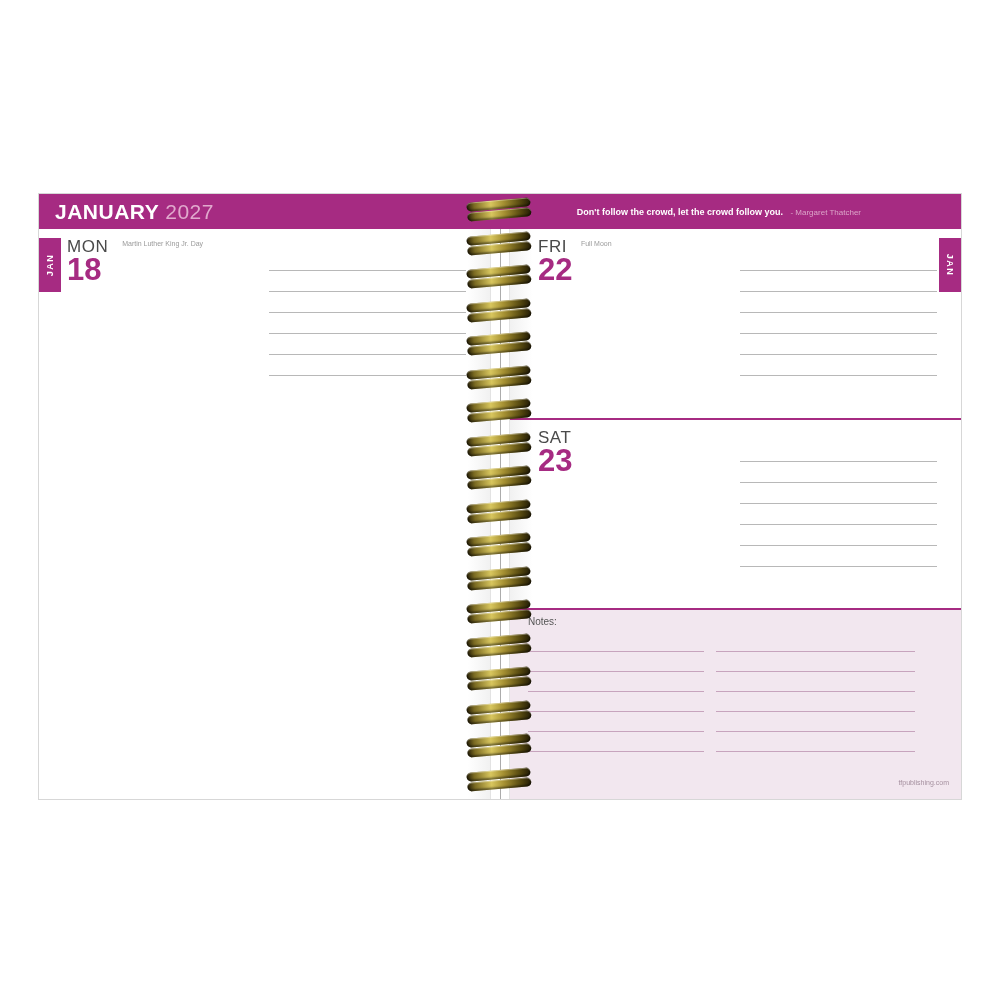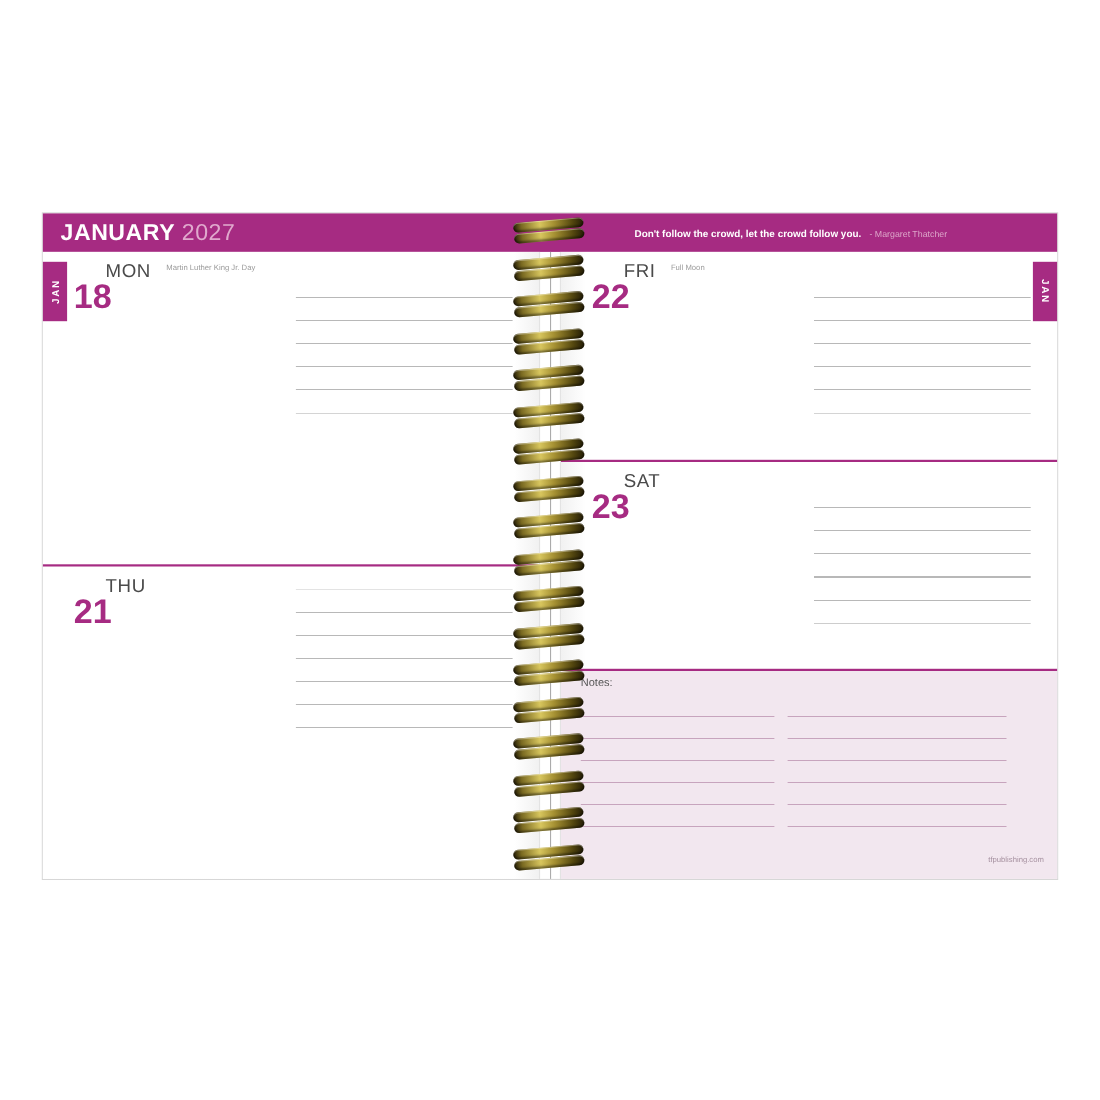--- a/index.html
+++ b/index.html
@@ -23,21 +23,21 @@
   .pages { position:absolute; top:35px; left:0; right:0; bottom:0; display:flex; }
   .page { width:452px; display:flex; flex-direction:column; }
   .page.left  { background:linear-gradient(to right,#fff 95%, #f1f1f1 100%); border-right:1px solid #e3e3e3; }
   .page.right { background:linear-gradient(to left,#fff 95%, #f1f1f1 100%); border-left:1px solid #e3e3e3; }
   .spine { width:18px; position:relative; }
   .crease { position:absolute; left:9px; top:0; bottom:0; width:1px; background:#ababab; }
 
   .row { position:relative; flex:1; }
   .row + .row { border-top:2px solid var(--accent); }
 
-  .day-head { position:absolute; top:8px; left:28px; display:flex; align-items:flex-start;margin-left:29px; }
+  .day-head { position:absolute; top:8px; left:28px; display:flex; align-items:flex-start; }
   .day-name { font-size:17px; color:#4a4a4a; letter-spacing:.5px; }
   .day-note { font-size:7px; color:#9a9a9a; margin-left:14px; margin-top:3px; }
   .day-date { position:absolute; top:25px; left:28px; font-size:31px; font-weight:bold; color:var(--accent); line-height:1; }
 
   .lines { position:absolute; top:21px; left:230px; right:24px; height:126px;
            background:repeating-linear-gradient(to bottom, transparent 0px, transparent 20px, var(--rule) 20px, var(--rule) 21px); }
 
   
   .notes-row { background:var(--notes-bg); }
   .notes-label { position:absolute; top:6px; left:18px; font-size:10px; color:#555; }
@@ -85,28 +85,20 @@
 
       <div class="page left">
         <div class="row">
           <div class="day-head">
             <span class="day-name">MON</span>
             <span class="day-note">Martin Luther King Jr. Day</span>
           </div>
           <div class="day-date">18</div>
           <div class="lines"></div>
         </div>
-        <div class="row">
-          <div class="day-head">
-            <span class="day-name">THU</span>
-            <span class="day-note"></span>
-          </div>
-          <div class="day-date">21</div>
-          <div class="lines"></div>
-        </div>
       </div>
 
       <div class="spine">
         <div class="crease"></div>
       </div>
 
       <div class="page right">
         <div class="row">
           <div class="day-head">
             <span class="day-name">FRI</span>

